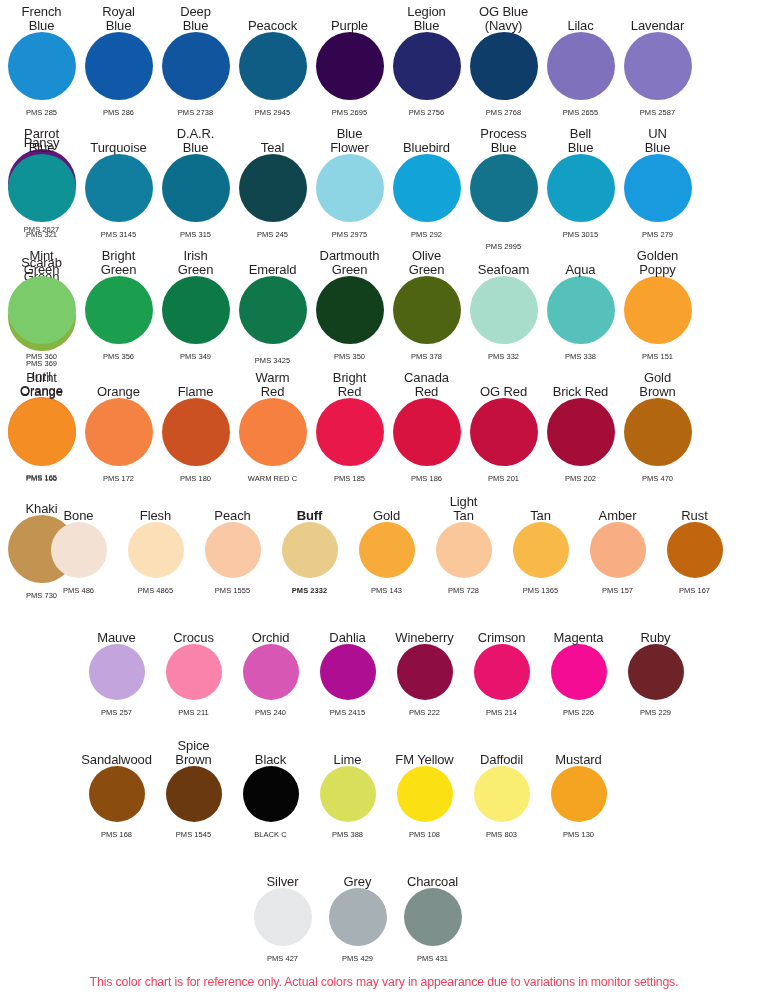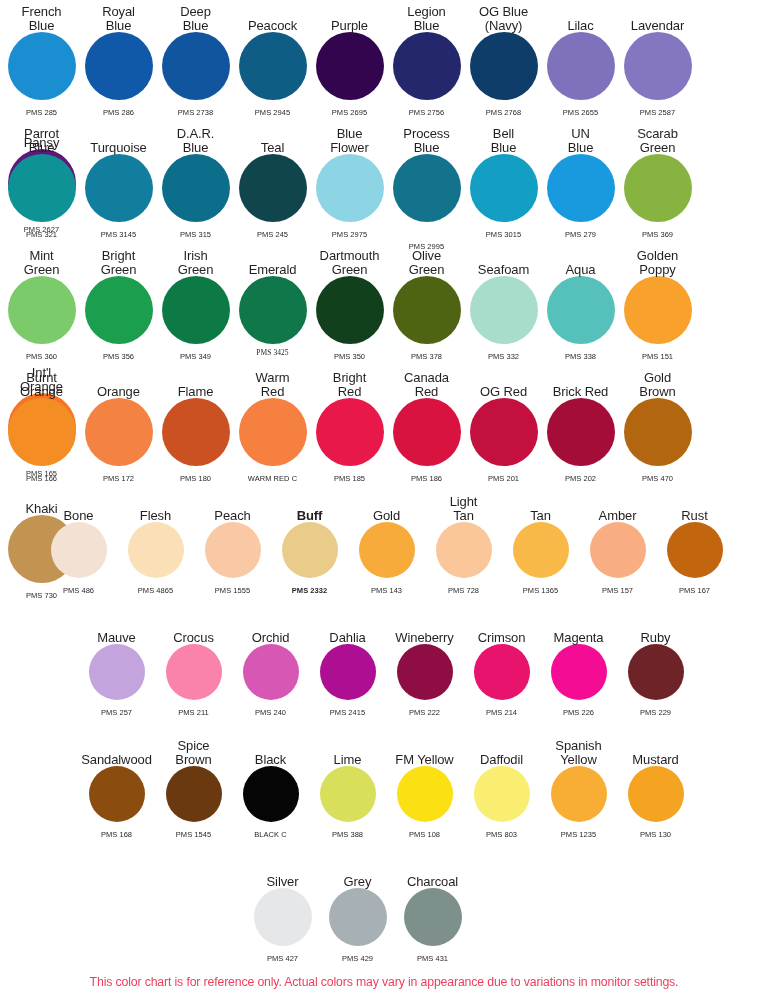--- a/index.html
+++ b/index.html
@@ -111,20 +111,22 @@
           <span class="swatch-name">Turquoise</span>
         </div><div class="swatch-circle" style="width: 68px; height: 68px; background: rgb(17, 126, 159);"></div><span class="swatch-code" style="margin-top: 8px;">PMS 3145</span></div><div class="swatch" style="width: 77px;"><div class="name-slot" style="height: 32px;">
           <span class="swatch-name">D.A.R.
 Blue</span>
         </div><div class="swatch-circle" style="width: 68px; height: 68px; background: rgb(13, 110, 140);"></div><span class="swatch-code" style="margin-top: 8px;">PMS 315</span></div><div class="swatch" style="width: 77px;"><div class="name-slot" style="height: 32px;">
           <span class="swatch-name">Teal</span>
         </div><div class="swatch-circle" style="width: 68px; height: 68px; background: rgb(17, 69, 78);"></div><span class="swatch-code" style="margin-top: 8px;">PMS 245</span></div><div class="swatch" style="width: 77px;"><div class="name-slot" style="height: 32px;">
           <span class="swatch-name">Blue
 Flower</span>
         </div><div class="swatch-circle" style="width: 68px; height: 68px; background: rgb(141, 212, 229);"></div><span class="swatch-code" style="margin-top: 8px;">PMS 2975</span></div><div class="swatch" style="width: 77px;"><div class="name-slot" style="height: 32px;">
+          <span class="swatch-name">Bluebird</span>
+        </div><div class="swatch-circle" style="width: 68px; height: 68px; background: rgb(18, 163, 217);"></div><span class="swatch-code" style="margin-top: 8px;">PMS 292</span></div><div class="swatch" style="width: 77px;"><div class="name-slot" style="height: 32px;">
           <span class="swatch-name">Process
 Blue</span>
         </div><div class="swatch-circle" style="width: 68px; height: 68px; background: rgb(19, 115, 140);"></div><span class="swatch-code" style="margin-top: 20px;">PMS 2995</span></div><div class="swatch" style="width: 77px;"><div class="name-slot" style="height: 32px;">
           <span class="swatch-name">Bell
 Blue</span>
         </div><div class="swatch-circle" style="width: 68px; height: 68px; background: rgb(19, 158, 196);"></div><span class="swatch-code" style="margin-top: 8px;">PMS 3015</span></div><div class="swatch" style="width: 77px;"><div class="name-slot" style="height: 32px;">
           <span class="swatch-name">UN
 Blue</span>
         </div><div class="swatch-circle" style="width: 68px; height: 68px; background: rgb(26, 154, 222);"></div><span class="swatch-code" style="margin-top: 8px;">PMS 279</span></div><div class="swatch" style="width: 77px;"><div class="name-slot" style="height: 32px;">
           <span class="swatch-name">Scarab
@@ -134,21 +136,21 @@
           <span class="swatch-name">Mint
 Green</span>
         </div><div class="swatch-circle" style="width: 68px; height: 68px; background: rgb(123, 203, 107);"></div><span class="swatch-code" style="margin-top: 8px;">PMS 360</span></div><div class="swatch" style="width: 77px;"><div class="name-slot" style="height: 32px;">
           <span class="swatch-name">Bright
 Green</span>
         </div><div class="swatch-circle" style="width: 68px; height: 68px; background: rgb(27, 159, 78);"></div><span class="swatch-code" style="margin-top: 8px;">PMS 356</span></div><div class="swatch" style="width: 77px;"><div class="name-slot" style="height: 32px;">
           <span class="swatch-name">Irish
 Green</span>
         </div><div class="swatch-circle" style="width: 68px; height: 68px; background: rgb(13, 122, 70);"></div><span class="swatch-code" style="margin-top: 8px;">PMS 349</span></div><div class="swatch" style="width: 77px;"><div class="name-slot" style="height: 32px;">
           <span class="swatch-name">Emerald</span>
-        </div><div class="swatch-circle" style="width: 68px; height: 68px; background: rgb(15, 119, 73);"></div><span class="swatch-code" style="margin-top: 4px; font-family: Liberation Serif, serif;">PMS 3425</span></div><div class="swatch" style="width: 77px;"><div class="name-slot" style="height: 32px;">
+        </div><div class="swatch-circle" style="width: 68px; height: 68px; background: rgb(15, 119, 73);"></div><span class="swatch-code" style="margin-top: 12px;">PMS 3425</span></div><div class="swatch" style="width: 77px;"><div class="name-slot" style="height: 32px;">
           <span class="swatch-name">Dartmouth
 Green</span>
         </div><div class="swatch-circle" style="width: 68px; height: 68px; background: rgb(18, 64, 28);"></div><span class="swatch-code" style="margin-top: 8px;">PMS 350</span></div><div class="swatch" style="width: 77px;"><div class="name-slot" style="height: 32px;">
           <span class="swatch-name">Olive
 Green</span>
         </div><div class="swatch-circle" style="width: 68px; height: 68px; background: rgb(79, 100, 18);"></div><span class="swatch-code" style="margin-top: 8px;">PMS 378</span></div><div class="swatch" style="width: 77px;"><div class="name-slot" style="height: 32px;">
           <span class="swatch-name">Seafoam</span>
         </div><div class="swatch-circle" style="width: 68px; height: 68px; background: rgb(168, 220, 203);"></div><span class="swatch-code" style="margin-top: 8px;">PMS 332</span></div><div class="swatch" style="width: 77px;"><div class="name-slot" style="height: 32px;">
           <span class="swatch-name">Aqua</span>
         </div><div class="swatch-circle" style="width: 68px; height: 68px; background: rgb(86, 193, 186);"></div><span class="swatch-code" style="margin-top: 8px;">PMS 338</span></div><div class="swatch" style="width: 77px;"><div class="name-slot" style="height: 32px;">
@@ -228,23 +230,20 @@
 Brown</span>
         </div><div class="swatch-circle" style="width: 56px; height: 56px; background: rgb(107, 57, 16);"></div><span class="swatch-code" style="margin-top: 8px; text-align: center;">PMS 1545</span></div><div class="swatch" style="width: 77px;"><div class="name-slot" style="height: 32px;">
           <span class="swatch-name">Black</span>
         </div><div class="swatch-circle" style="width: 56px; height: 56px; background: rgb(5, 5, 5);"></div><span class="swatch-code" style="margin-top: 8px;">BLACK C</span></div><div class="swatch" style="width: 77px;"><div class="name-slot" style="height: 32px;">
           <span class="swatch-name">Lime</span>
         </div><div class="swatch-circle" style="width: 56px; height: 56px; background: rgb(216, 224, 91);"></div><span class="swatch-code" style="margin-top: 8px;">PMS 388</span></div><div class="swatch" style="width: 77px;"><div class="name-slot" style="height: 32px;">
           <span class="swatch-name">FM Yellow</span>
         </div><div class="swatch-circle" style="width: 56px; height: 56px; background: rgb(251, 224, 19);"></div><span class="swatch-code" style="margin-top: 8px;">PMS 108</span></div><div class="swatch" style="width: 77px;"><div class="name-slot" style="height: 32px;">
           <span class="swatch-name">Daffodil</span>
         </div><div class="swatch-circle" style="width: 56px; height: 56px; background: rgb(249, 238, 113);"></div><span class="swatch-code" style="margin-top: 8px;">PMS 803</span></div><div class="swatch" style="width: 77px;"><div class="name-slot" style="height: 32px;">
-          <span class="swatch-name">Spanish
-Yellow</span>
-        </div><div class="swatch-circle" style="width: 56px; height: 56px; background: rgb(248, 174, 53);"></div><span class="swatch-code" style="margin-top: 8px;">PMS 1235</span></div><div class="swatch" style="width: 77px;"><div class="name-slot" style="height: 32px;">
           <span class="swatch-name">Mustard</span>
         </div><div class="swatch-circle" style="width: 56px; height: 56px; background: rgb(244, 164, 33);"></div><span class="swatch-code" style="margin-top: 8px;">PMS 130</span></div></div>
     <div class="swatch-row" style="position: absolute; top: 856px; left: 245px; width: 523px;"><div class="swatch" style="width: 75px;"><div class="name-slot" style="height: 32px;">
           <span class="swatch-name">Silver</span>
         </div><div class="swatch-circle" style="width: 58px; height: 58px; background: rgb(230, 231, 232);"></div><span class="swatch-code" style="margin-top: 8px;">PMS 427</span></div><div class="swatch" style="width: 75px;"><div class="name-slot" style="height: 32px;">
           <span class="swatch-name">Grey</span>
         </div><div class="swatch-circle" style="width: 58px; height: 58px; background: rgb(167, 176, 181);"></div><span class="swatch-code" style="margin-top: 8px;">PMS 429</span></div><div class="swatch" style="width: 75px;"><div class="name-slot" style="height: 32px;">
           <span class="swatch-name">Charcoal</span>
         </div><div class="swatch-circle" style="width: 58px; height: 58px; background: rgb(125, 144, 139);"></div><span class="swatch-code" style="margin-top: 8px;">PMS 431</span></div></div>
   </div>

